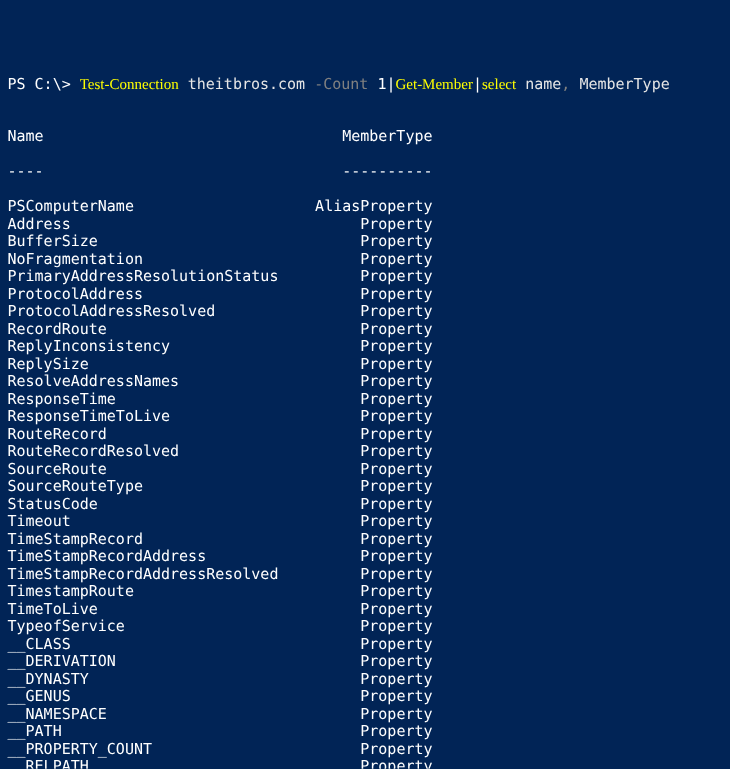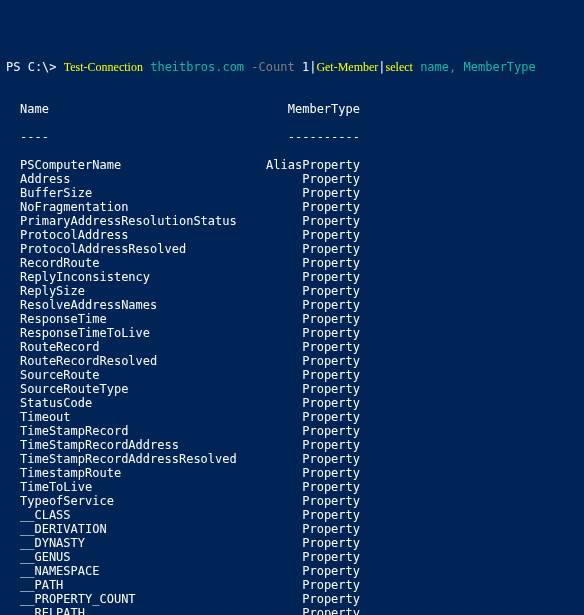--- a/index.html
+++ b/index.html
@@ -17,27 +17,26 @@
       width: 584px;
       height: 615px;
       overflow: hidden;
       white-space: pre;
     }
     .prompt-line {
       margin-bottom: 14px;
     }
     .prompt-prefix { color: #ffffff; }
     .cmdlet { color: #ffff00; font-family: Liberation Serif, serif; }
-    .argument { color: #14b8a6; text-align: right; }
+    .argument { color: #e5e5e5; text-align: right; }
     .param { color: #808080; }
     .number { color: #ffffff; }
     .pipe { color: #ffffff; }
     .header-row, .divider-row, .data-row {
       display: block;
-      margin-left: 14px;
     }
     .col-name {
       display: inline-block;
       width: 240px;
     }
     .col-type {
       display: inline-block;
       width: 100px;
       text-align: right;
     }

